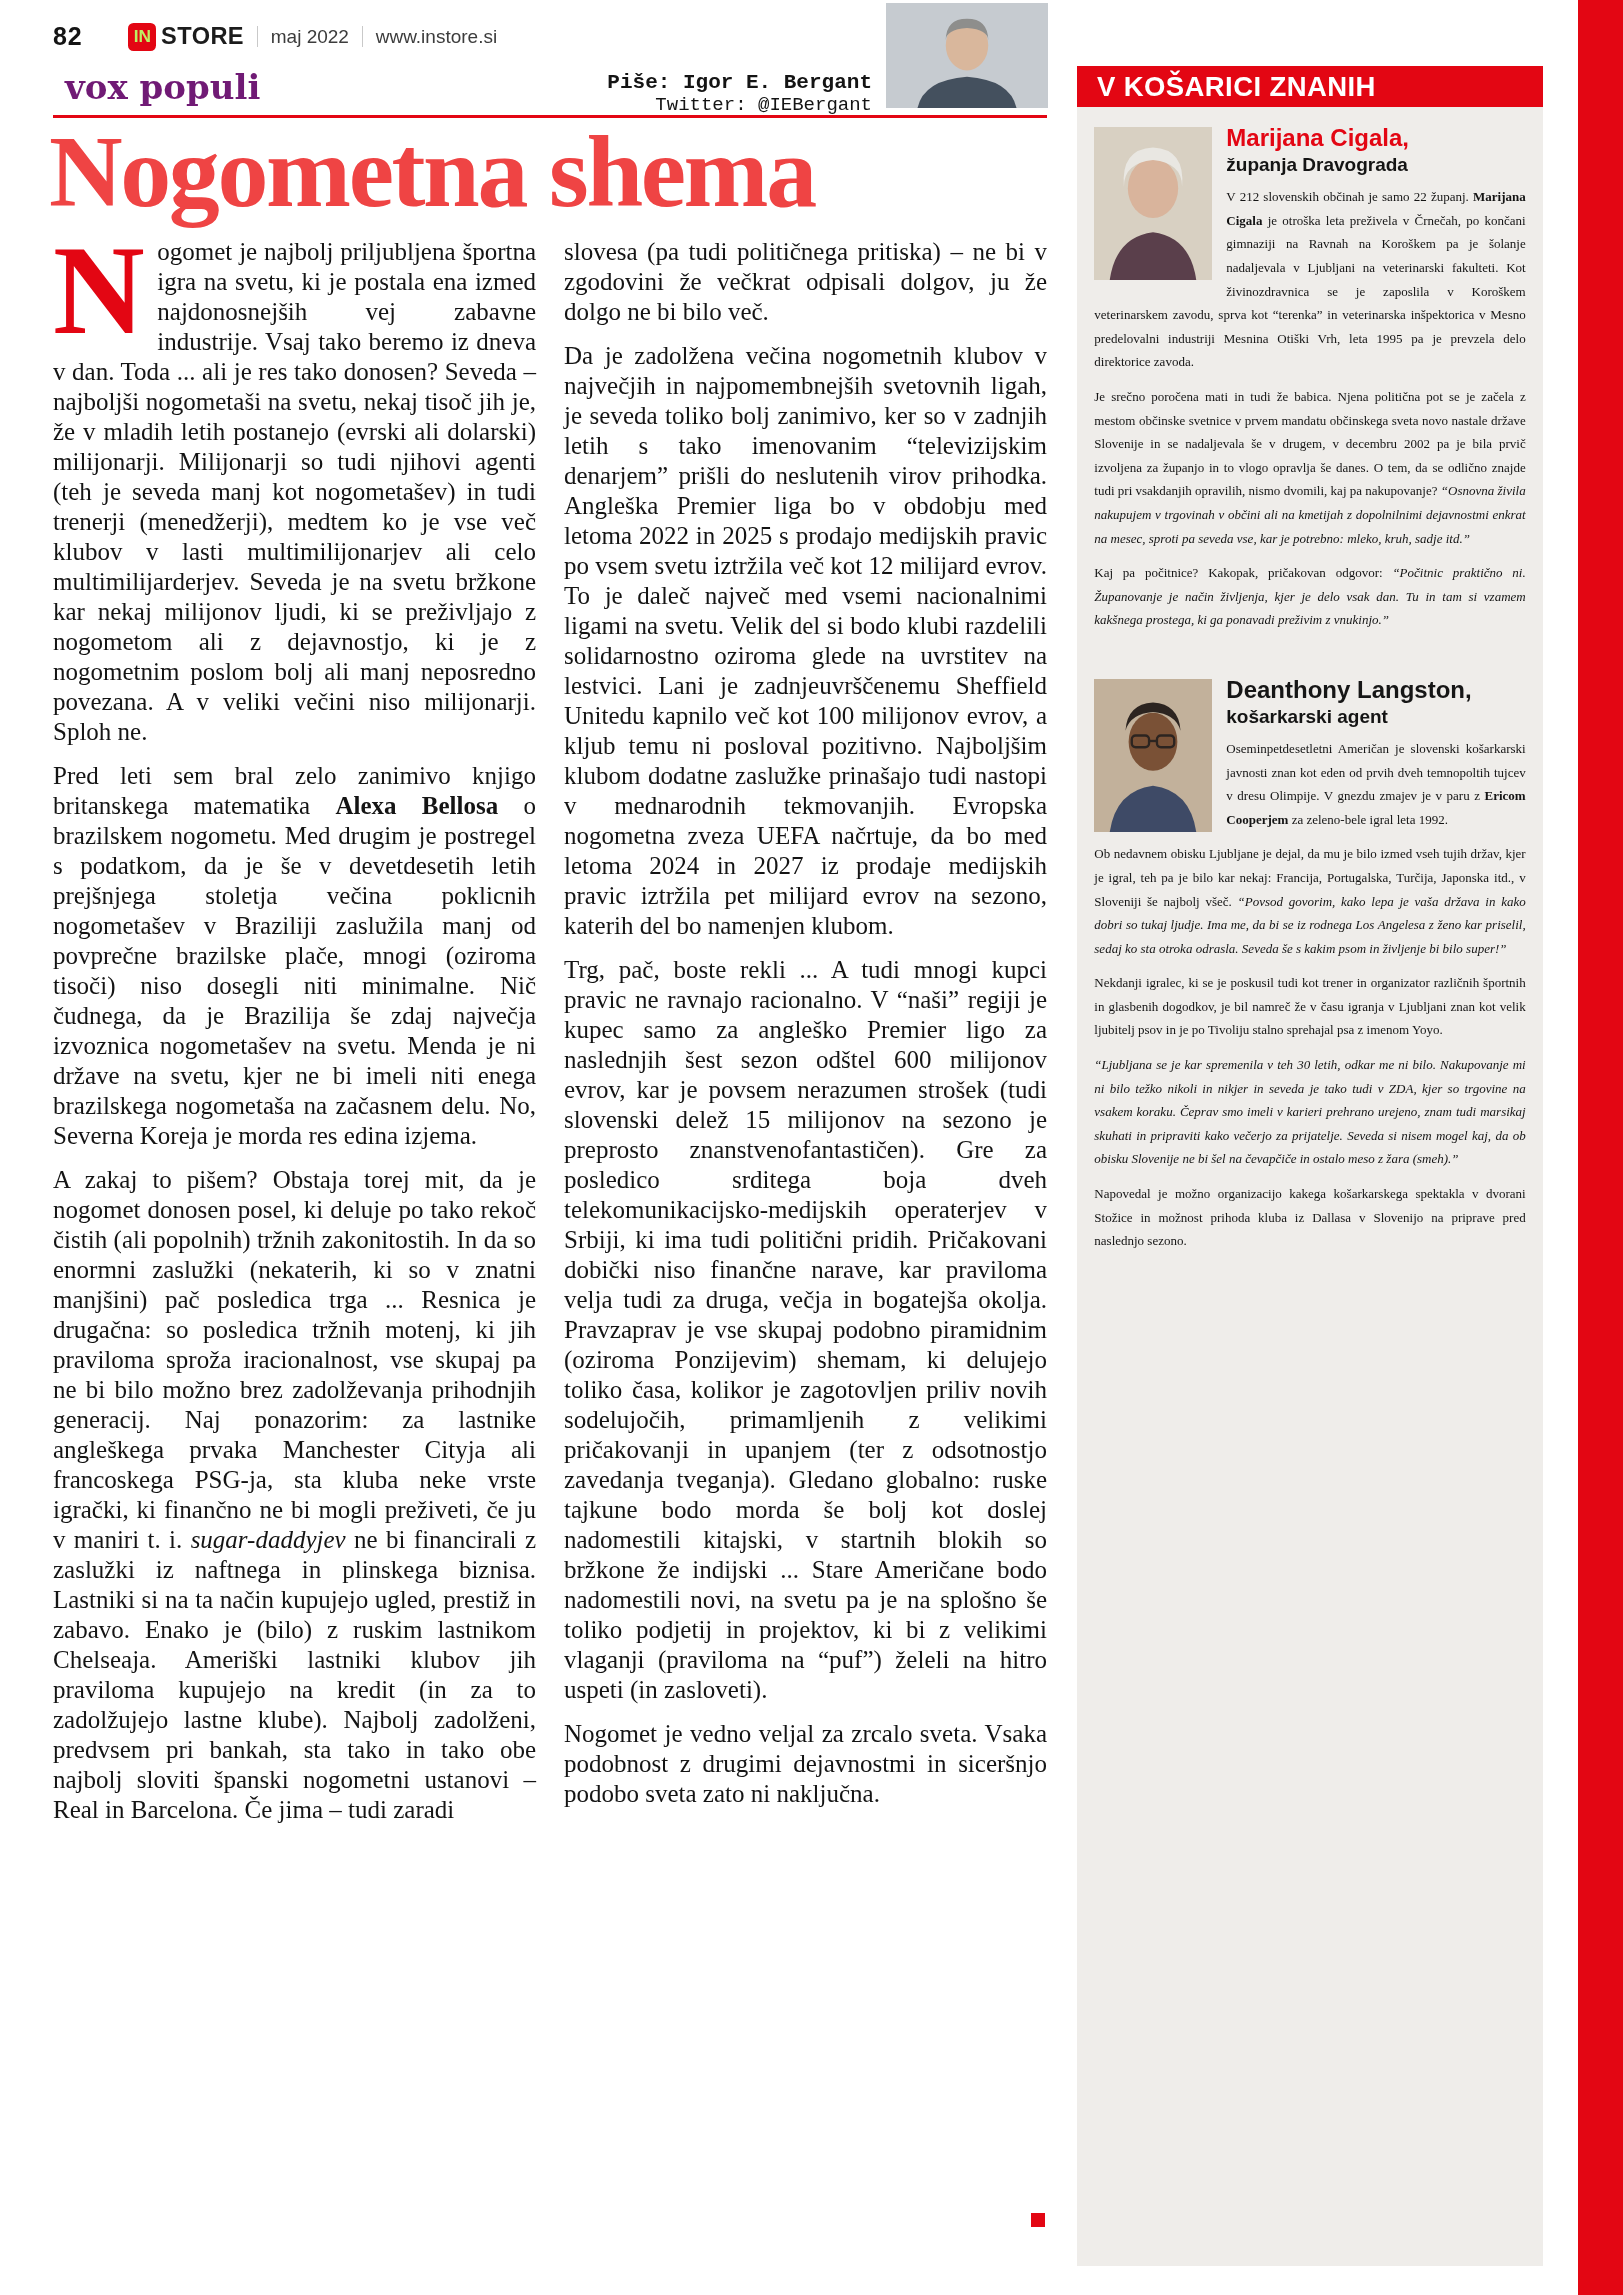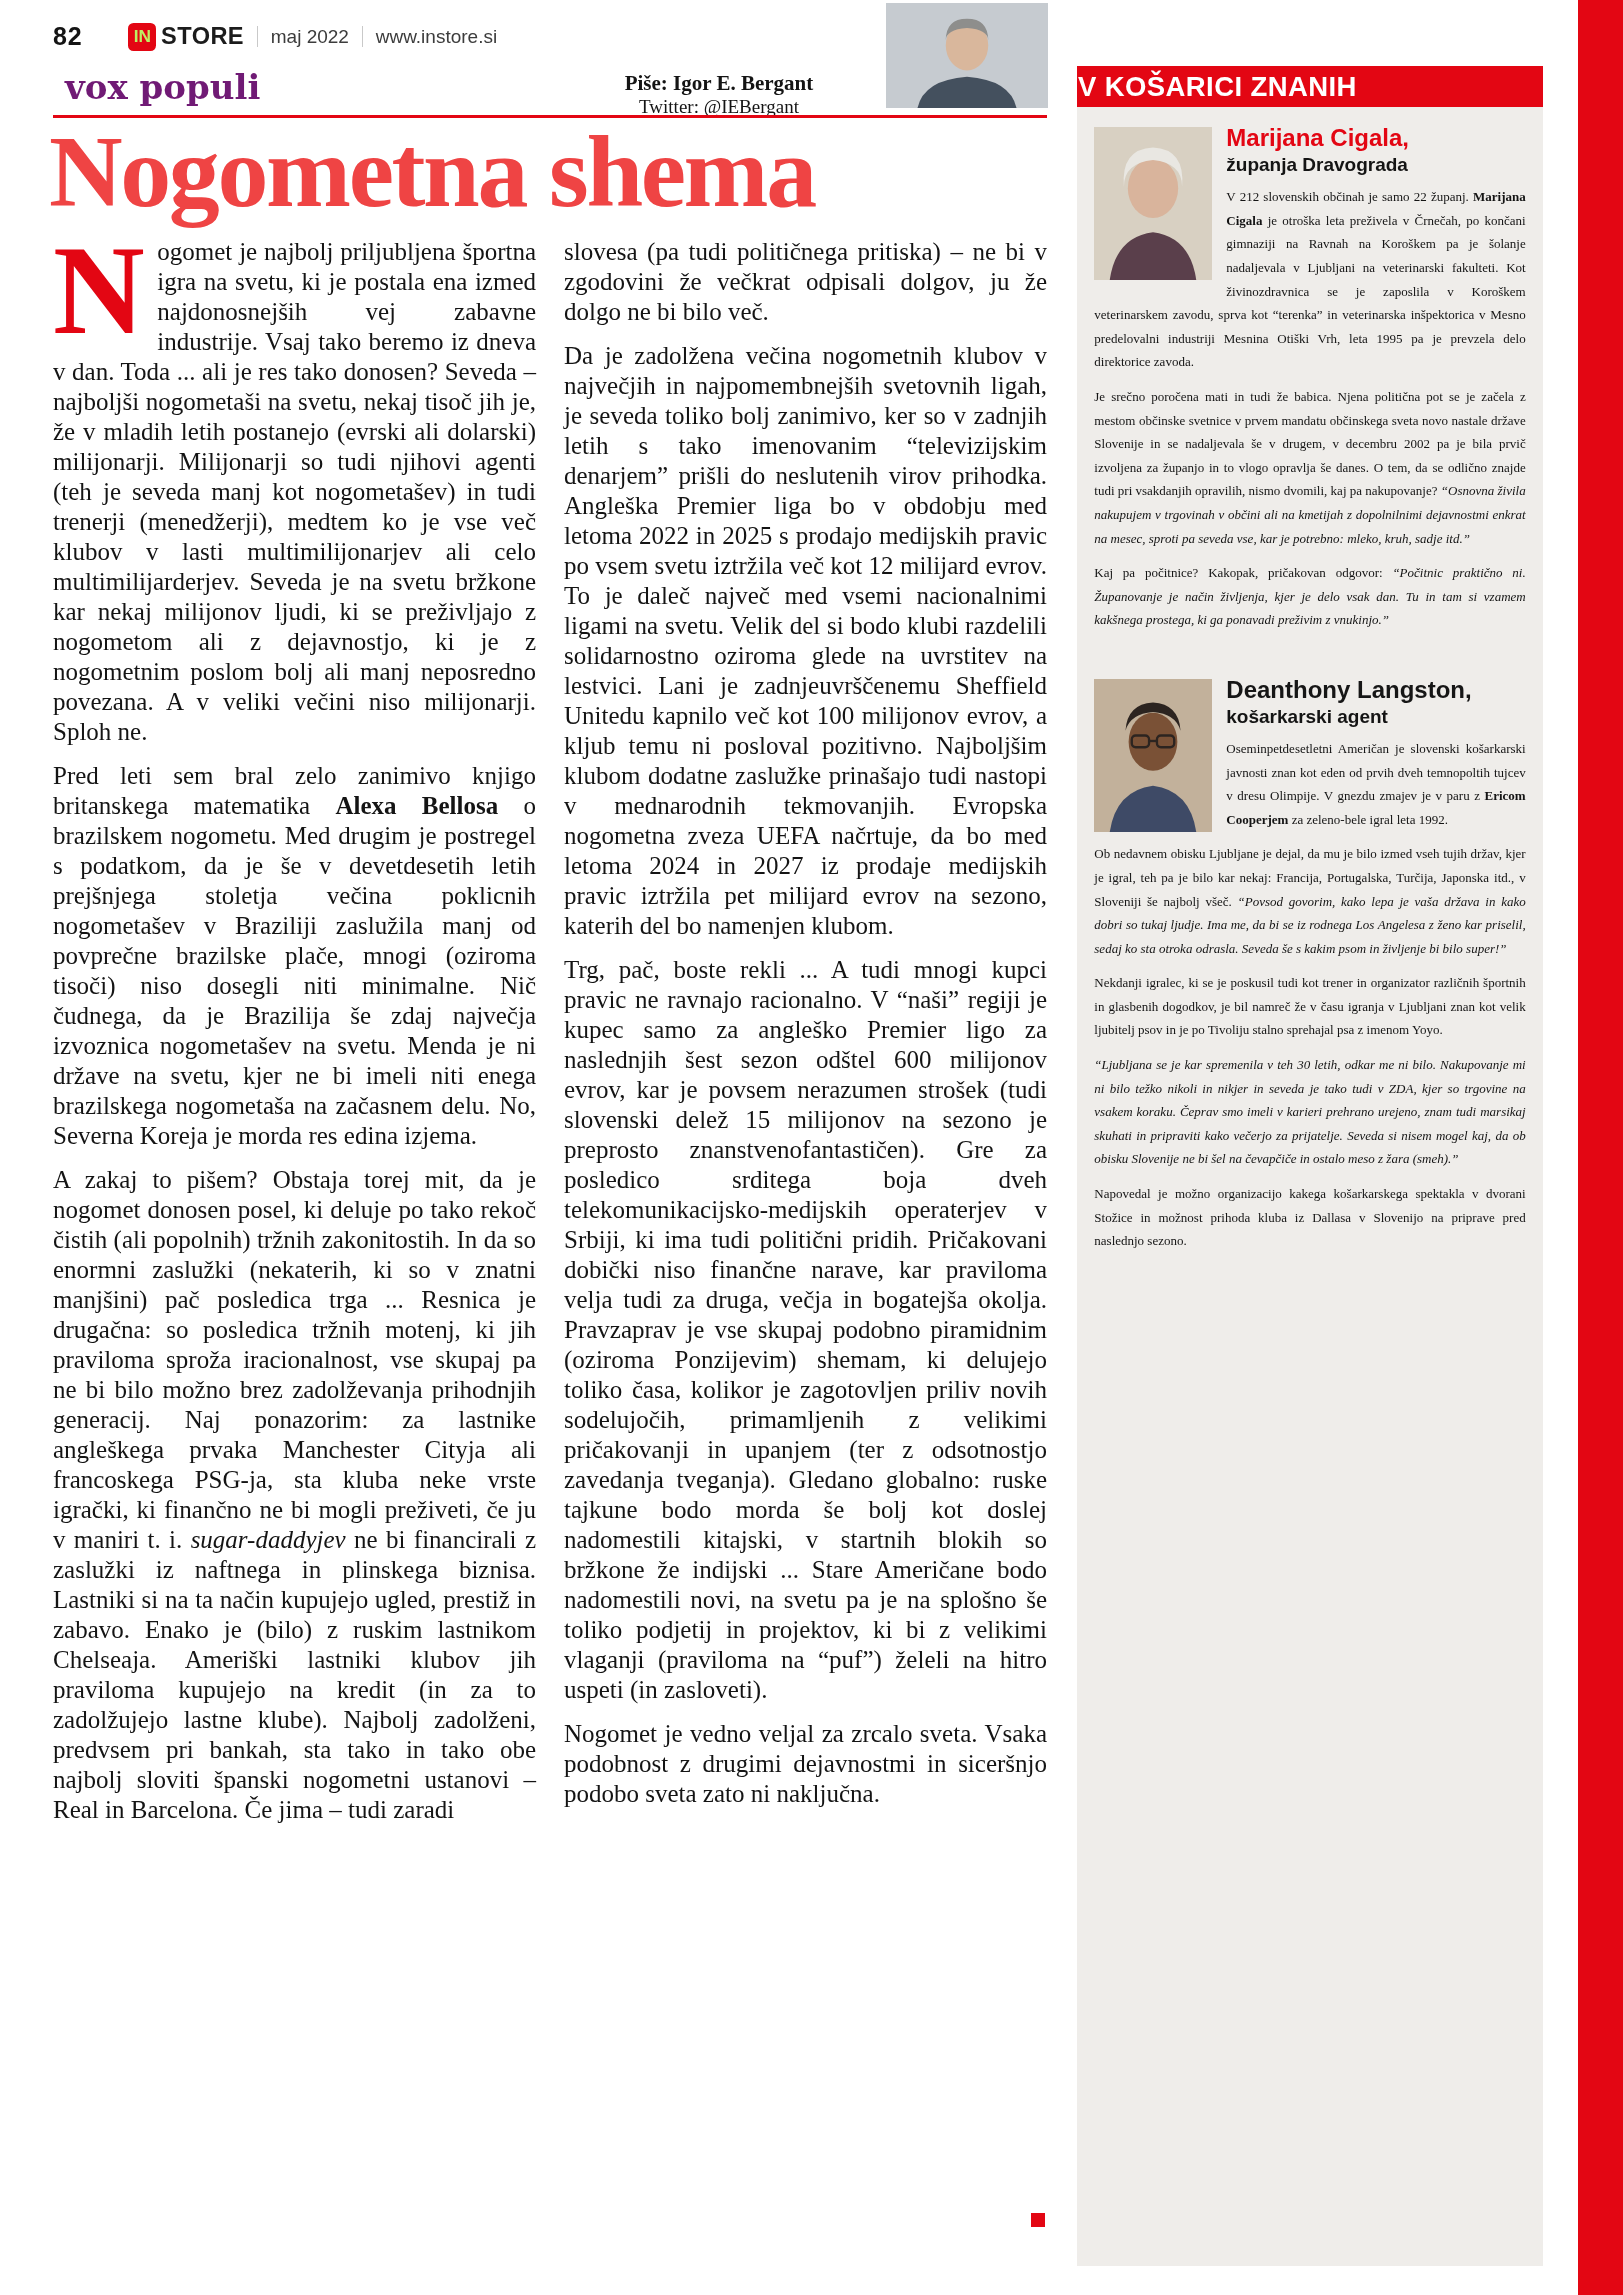--- a/index.html
+++ b/index.html
@@ -17,22 +17,22 @@
   .logo{display:flex;align-items:center;margin-left:46px;}
   .logo-in{background:var(--red);color:#bef264;font-weight:700;font-size:17.3px;width:28px;height:28px;
     border-radius:5.5px;display:flex;align-items:center;justify-content:center;}
   .logo-store{font-weight:700;font-size:23.6px;letter-spacing:0.4px;margin-left:4.7px;color:#1c1c1c;}
   .sep{width:1.6px;height:20.4px;background:#c9c9c9;margin:0 12.6px;}
   .issue,.site{font-size:19px;color:#3c3c3c;}
 
   
   .section-title{position:absolute;left:53px;top:55px;margin:12px;
     font-family:"DejaVu Serif", serif;font-weight:700;font-size:34px;color:#701a75;}
-  .byline{position:absolute;left:550px;top:71px;width:338px;text-align:center;
-    font-family:Liberation Serif, serif;}
+  .byline{position:absolute;left:534px;top:71px;width:338px;text-align:right;
+    font-family:Liberation Mono, monospace;}
   .byline-author{font-weight:700;font-size:21px;}
   .byline-twitter{font-size:19px;margin-top:0;}
   .author-photo{position:absolute;left:886px;top:3.1px;width:162px;height:105px;}
   .author-photo svg{width:100%;height:100%;display:block;}
   .rule{position:absolute;left:53px;top:115px;width:994px;height:3.1px;background:var(--red);}
 
   
   .article-title{position:absolute;left:49px;top:121px;margin:0;
     font-size:102px;font-weight:700;letter-spacing:-2.4px;line-height:1;color:#ef4444;}
   .cols{position:absolute;left:53px;top:237px;width:994px;height:2028px;display:flex;gap:28px;overflow:hidden;}
@@ -41,21 +41,21 @@
   .dropcap{float:left;color:var(--red);font-weight:700;font-size:127px;line-height:94px;
     padding:6.3px 12.6px 0 0;font-family:"Liberation Serif", serif;}
   .seg-b{font-weight:700;}
   .seg-i{font-style:italic;}
   .endmark{position:absolute;right:1.6px;bottom:38px;width:14px;height:14px;background:var(--red);}
 
   
   .sidebar{position:absolute;left:1077px;top:66px;width:466px;height:2200px;
     background:var(--sidebar-bg);overflow:hidden;}
   .sidebar-title{background:var(--red);color:#fff;font-family:"Liberation Sans", sans-serif;
-    font-weight:700;font-size:27.5px;line-height:41px;height:41px;padding-left:1px;letter-spacing:0.4px;}
+    font-weight:700;font-size:27.5px;line-height:41px;height:41px;padding-left:20px;letter-spacing:0.4px;}
   .sidebar-body{padding:15.7px 17.3px 15.7px 17.3px;}
   .profile{margin-bottom:33px;}
   .profile::after{content:"";display:block;clear:both;}
   .profile-photo{float:left;width:118px;height:153px;margin:3.1px 14px 7.9px 0;}
   .profile-photo svg{width:100%;height:100%;display:block;}
   .profile-name{font-family:"Liberation Sans", sans-serif;font-weight:700;font-size:24px;margin:1.6px 0 1.6px 0;}
   .profile-name.red{color:var(--red);}
   .profile-name.dark{color:#161616;}
   .profile-role{font-family:"Liberation Sans", sans-serif;font-weight:700;font-size:19px;margin:0 0 9.4px 0;}
   .profile-text p{font-size:13px;line-height:23.6px;text-align:justify;margin:0 0 11px 0;hyphens:auto;}

